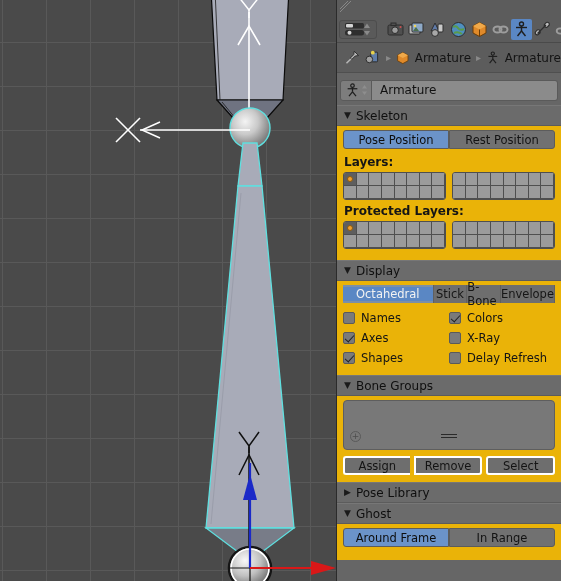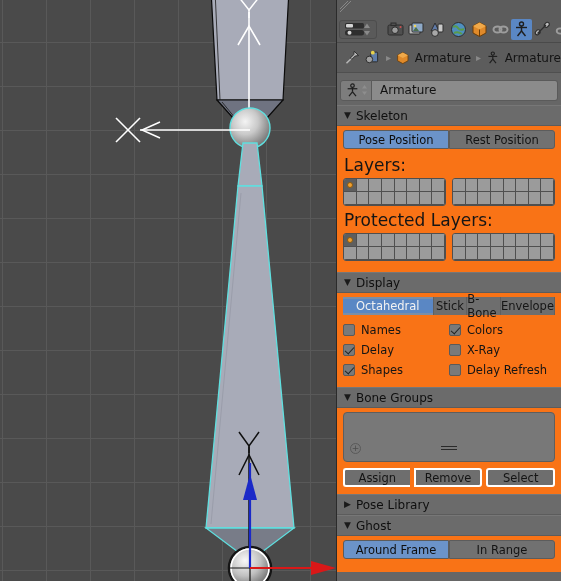--- a/index.html
+++ b/index.html
@@ -115,36 +115,36 @@
     gap: 5px;
     padding-left: 7px;
     font-size: 12px;
     color: #0f0f0f;
     background: #6b6b6b;
     border-top: 1px solid #777;
     border-bottom: 1px solid #5c5c5c;
   }
   .tri { font-size: 9px; line-height: 1; color: #1a1a1a; }
 
-  .panel-body { padding: 4px 6px 7px 6px; background: #f97316; }
+  .panel-body { padding: 4px 6px 7px 6px; background: #eab308; }
 
   .seg-row { display: flex; height: 19px; margin-bottom: 6px; }
   .seg {
     flex: 1;
     display: flex; align-items: center; justify-content: center;
     background: #717171;
     border: 1px solid #5c5c5c;
     font-size: 11.5px;
     color: #131313;
   }
   .seg:first-child { border-radius: 3px 0 0 3px; }
   .seg:last-child { border-radius: 0 3px 3px 0; }
   .seg.on { background: #6b93c9; color: #0e0e0e; }
 
-  .sub-label { font-size: 17px; color: #151515; margin: 2px 0 3px 1px; }
+  .sub-label { font-size: 12px; color: #151515; margin: 2px 0 3px 1px; font-weight: bold; }
 
   .layer-wrap { display: flex; gap: 6px; margin-bottom: 4px; }
   .layer-grid {
     display: grid;
     grid-template-columns: repeat(8, 1fr);
     grid-template-rows: 13px 13px;
     width: 144px;
     border: 1px solid #4f4f4f;
     border-radius: 3px;
     overflow: hidden;
@@ -615,21 +615,21 @@
       </div>
 
       <div class="chk-cols">
         <div class="chk-col">
           <div class="chk-row">
             <div class="chk"></div>
             <span class="chk-lbl">Names</span>
           </div>
           <div class="chk-row">
             <div class="chk on"></div>
-            <span class="chk-lbl">Delay</span>
+            <span class="chk-lbl">Axes</span>
           </div>
           <div class="chk-row">
             <div class="chk on"></div>
             <span class="chk-lbl">Shapes</span>
           </div>
         </div>
         <div class="chk-col">
           <div class="chk-row">
             <div class="chk on"></div>
             <span class="chk-lbl">Colors</span>

